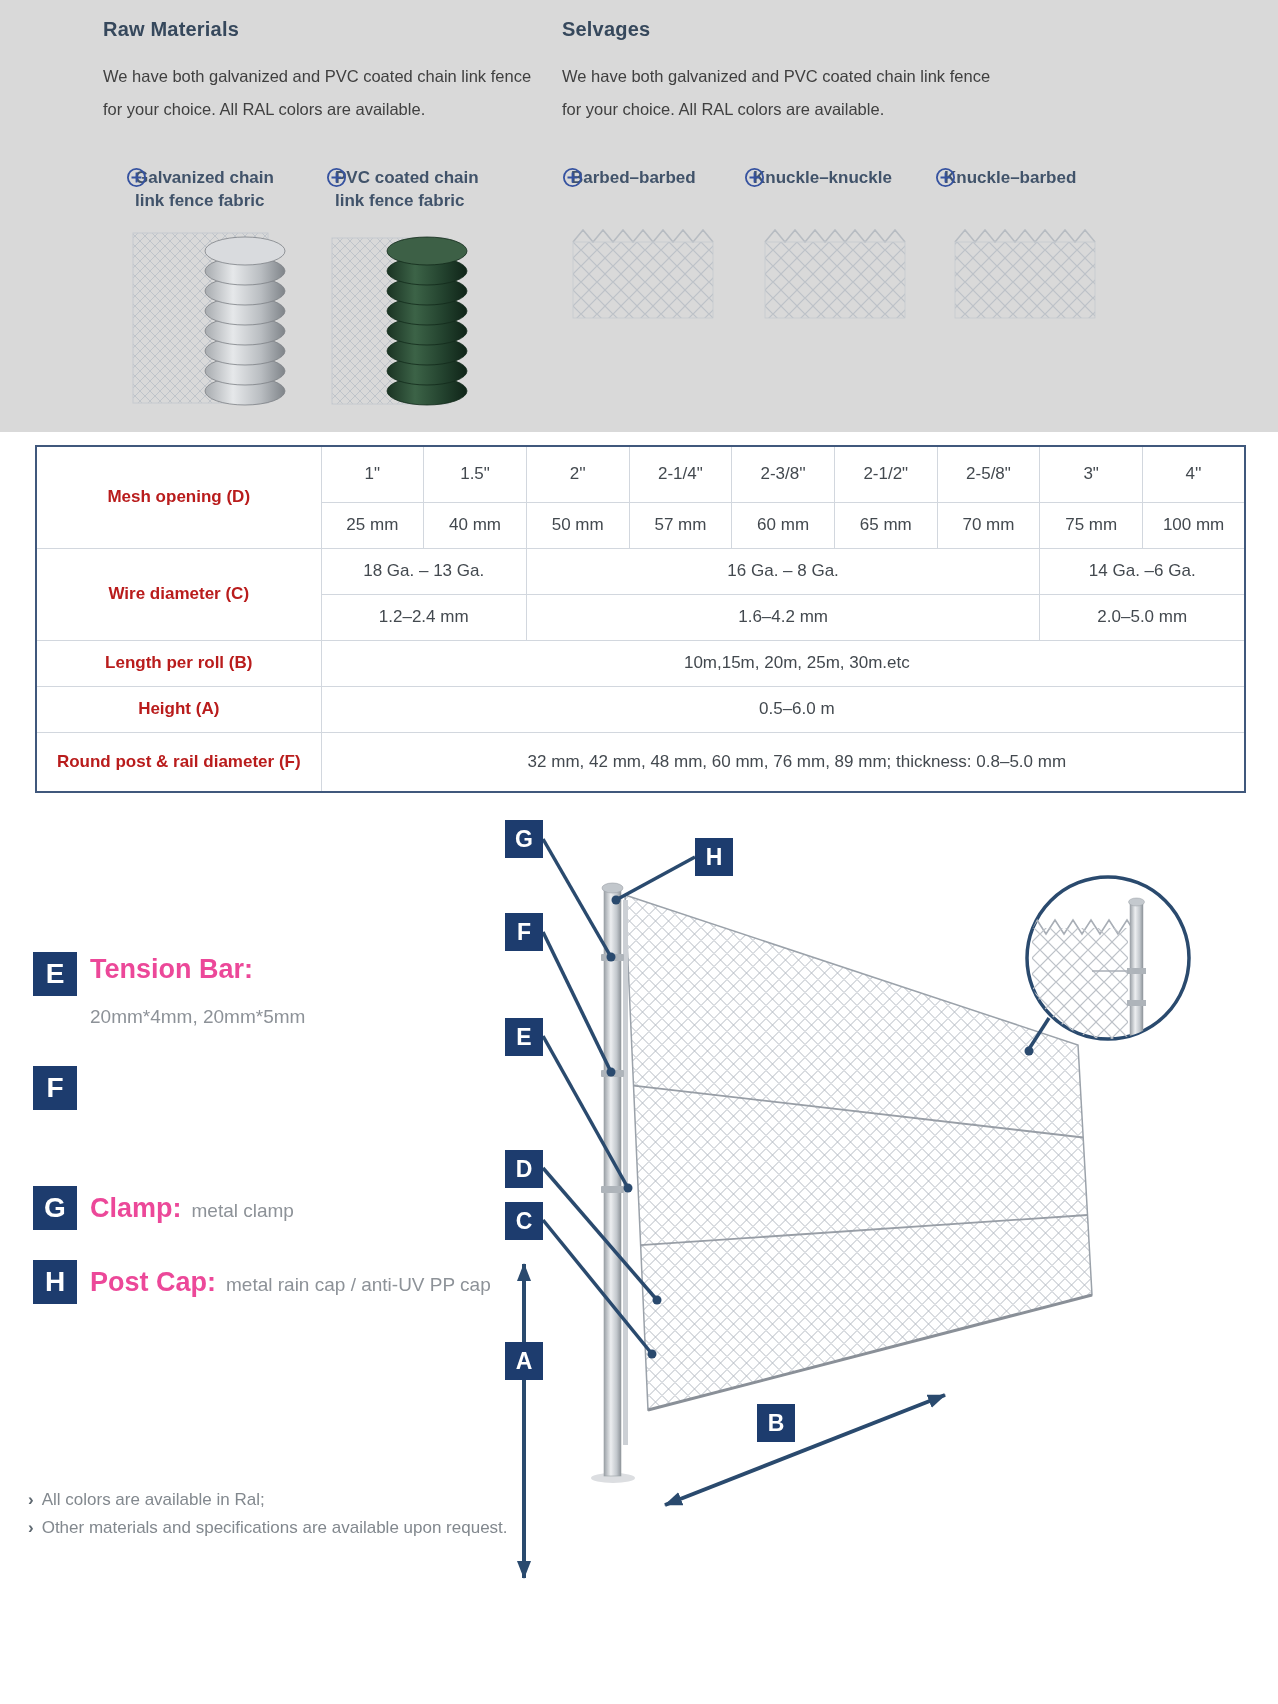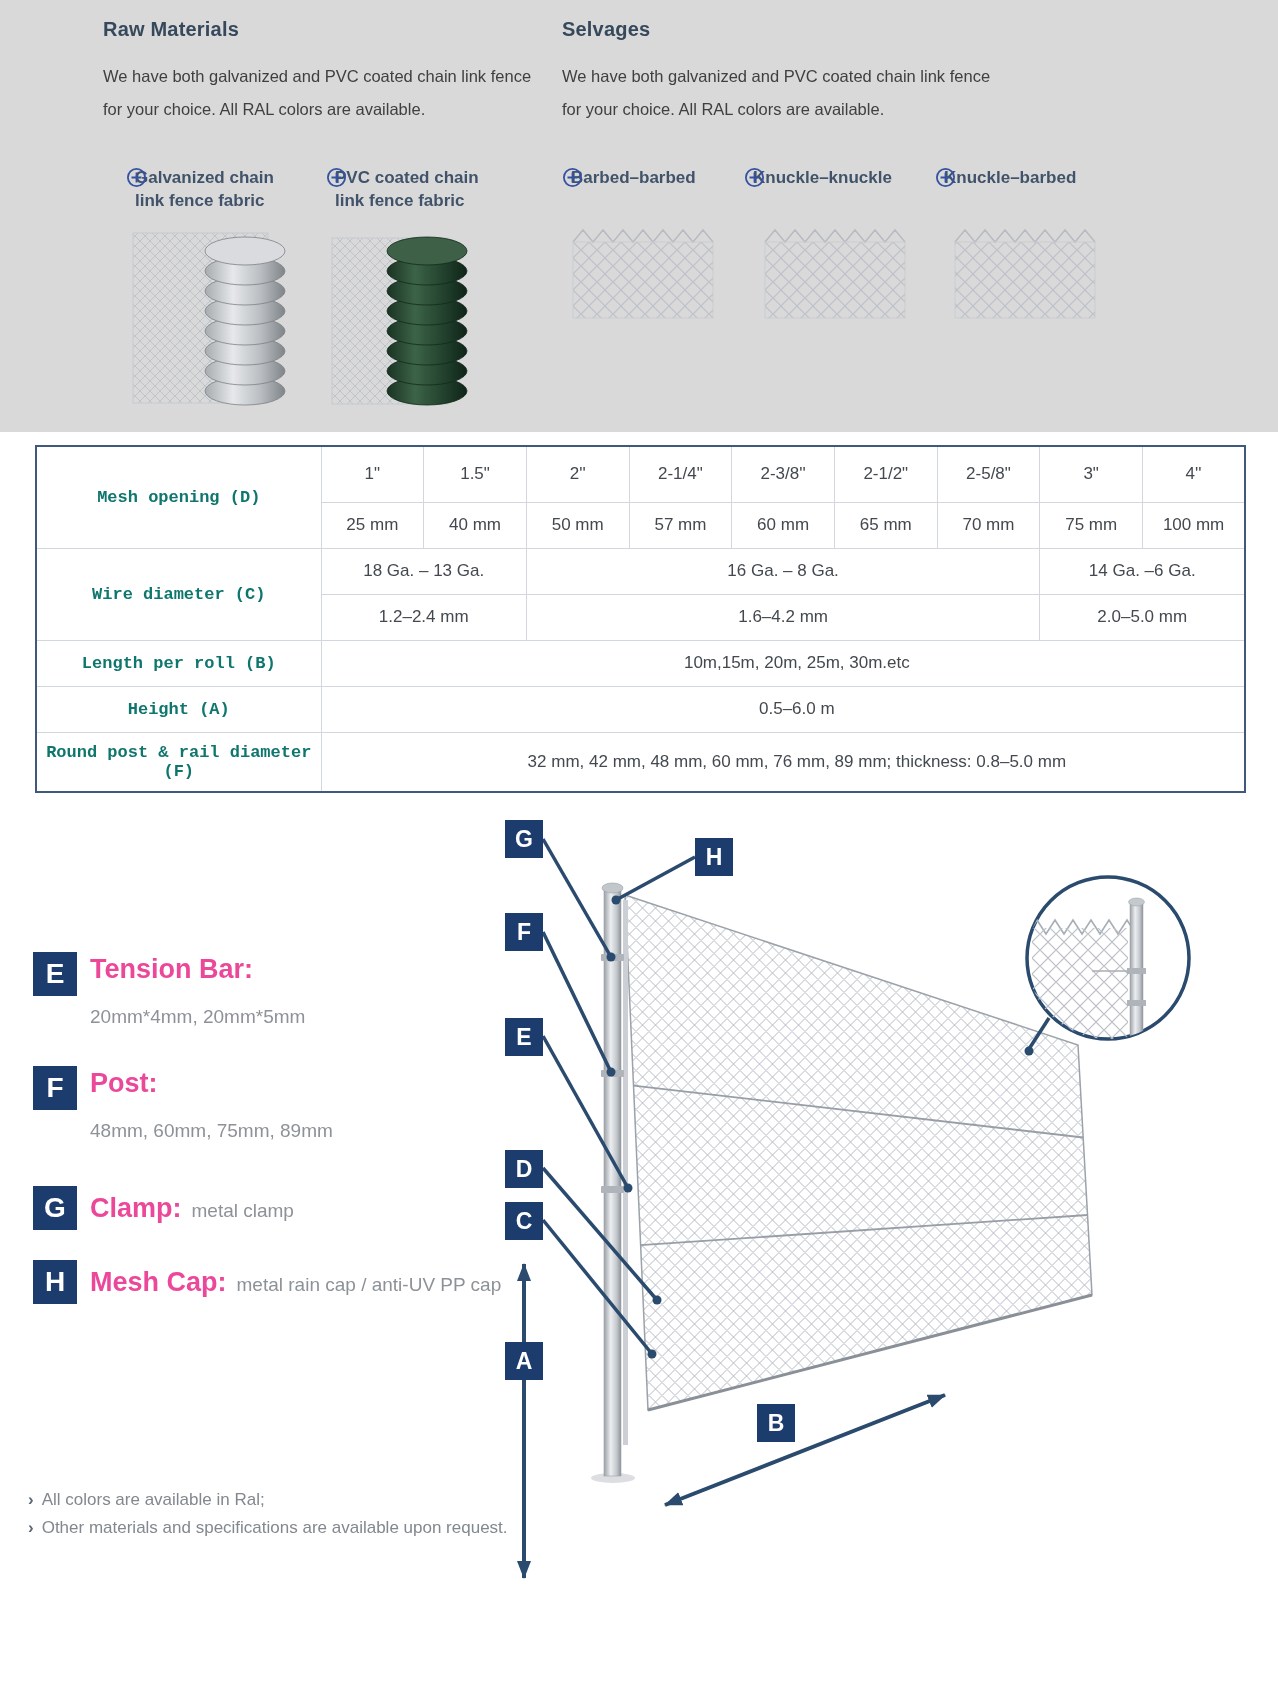--- a/index.html
+++ b/index.html
@@ -18,21 +18,21 @@
   
   table.spec{
     position:absolute;left:35px;top:445px;width:1210px;
     border-collapse:collapse;table-layout:fixed;
     border:2px solid #40587c;background:#ffffff;
   }
   table.spec td{
     border:1px solid #d2d7de;text-align:center;
     font-size:17px;color:#43494f;padding:0 4px;overflow:hidden;
   }
-  table.spec td.rl{color:#0f766e;font-weight:bold;font-size:17px;font-family:Liberation Mono, monospace;}
+  table.spec td.rl{color:#b91c1c;font-weight:bold;font-size:17px;}
   table.spec td.lt{text-align:center;padding-left:32px;}
   
   .diagram-svg{position:absolute;left:480px;top:830px;}
   .dlabel{
     position:absolute;width:38px;height:38px;background:#1d3c6e;
     color:#ffffff;font-size:23px;font-weight:bold;
     display:flex;align-items:center;justify-content:center;z-index:5;
   }
   .part{position:absolute;display:flex;align-items:flex-start;}
   .part .badge{
@@ -302,36 +302,32 @@
 
   <div class="part" style="left:33px;top:952px;">
     <div class="badge">E</div>
     <div class="ptxt">
       <div class="part-title">Tension Bar:</div>
       <div class="part-detail">20mm*4mm, 20mm*5mm</div>
     </div>
   </div>
   <div class="part" style="left:33px;top:1066px;">
     <div class="badge">F</div>
-    <div class="ptxt">
-      <div class="part-title">Post:</div>
-      <div class="part-detail">48mm, 60mm, 75mm, 89mm</div>
-    </div>
   </div>
   <div class="part inline" style="left:33px;top:1186px;">
     <div class="badge">G</div>
     <div class="ptxt">
       <div class="part-title">Clamp:</div>
       <div class="part-detail">metal clamp</div>
     </div>
   </div>
   <div class="part inline" style="left:33px;top:1260px;">
     <div class="badge">H</div>
     <div class="ptxt">
-      <div class="part-title">Mesh Cap:</div>
+      <div class="part-title">Post Cap:</div>
       <div class="part-detail">metal rain cap / anti-UV PP cap</div>
     </div>
   </div>
 
   <div class="note" style="left:28px;top:1490px;">
     <span class="chev">›</span><span>All colors are available in Ral;</span>
   </div>
   <div class="note" style="left:28px;top:1518px;">
     <span class="chev">›</span><span>Other materials and specifications are available upon request.</span>
   </div>

